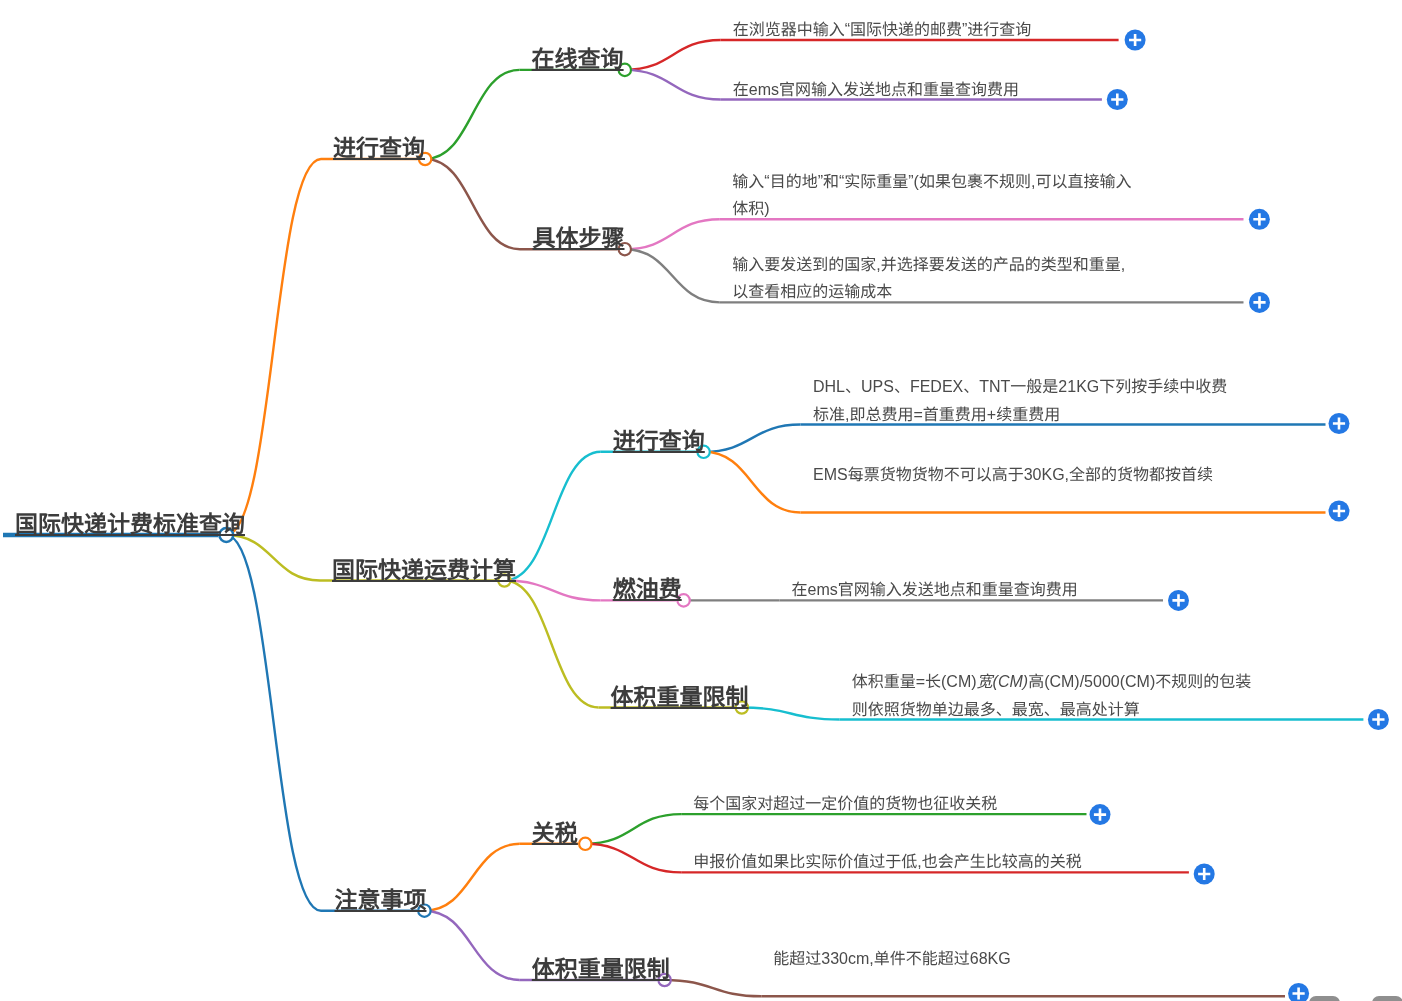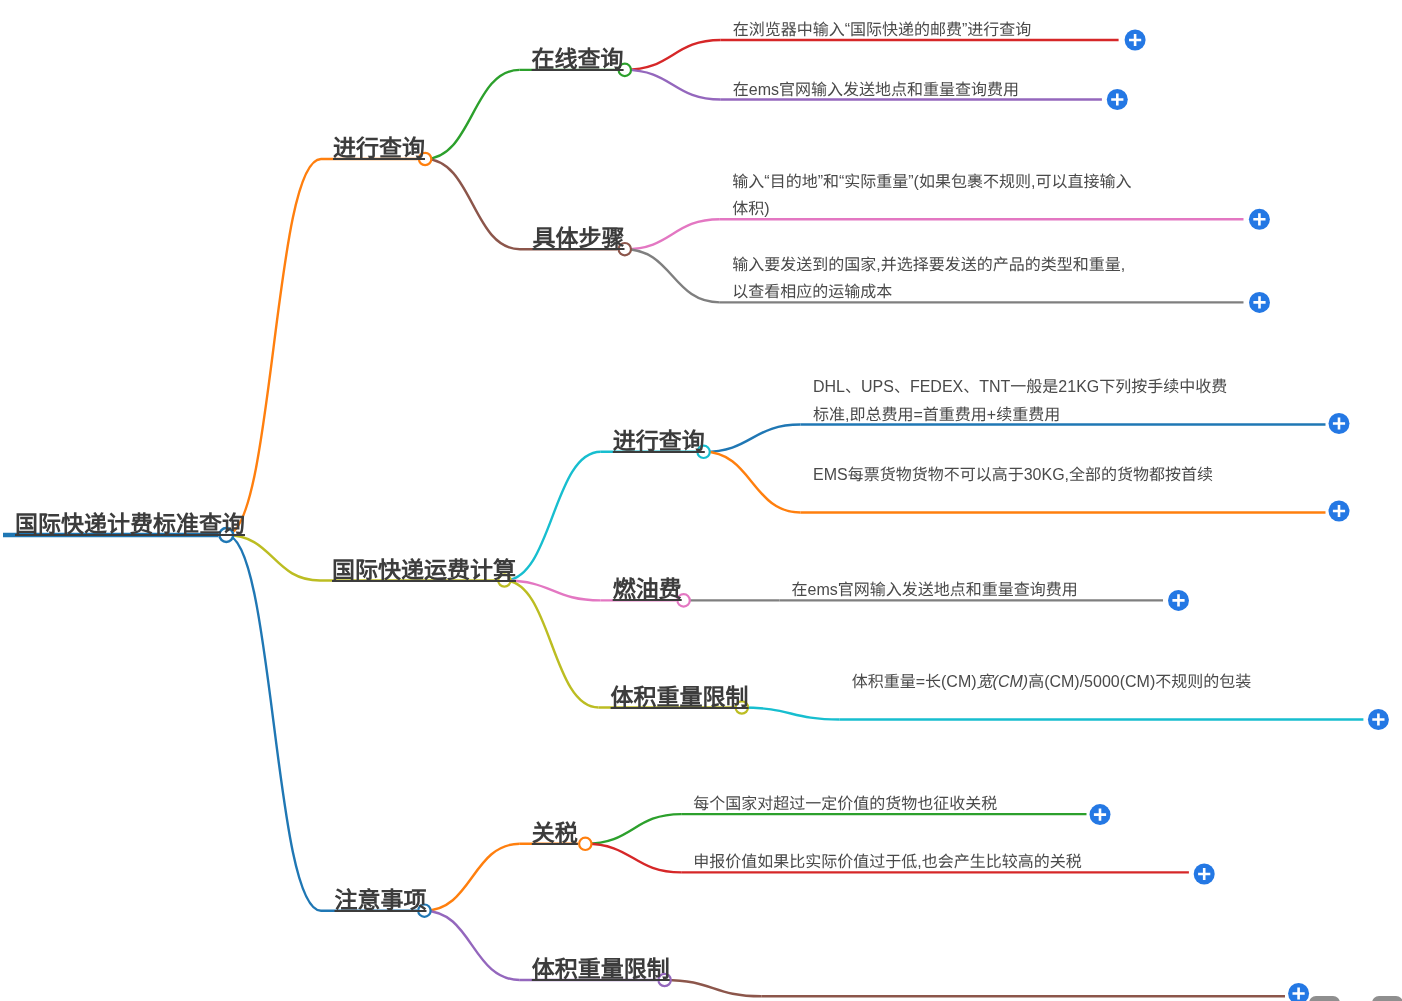--- a/index.html
+++ b/index.html
@@ -166,24 +166,26 @@
       <div class="lline"><span>标准,即总费用=首重费用+续重费用</span></div>
     </div>
   <div class="leaf" style="left:813.0px;top:461.0px">
       <div class="lline"><span>EMS每票货物货物不可以高于30KG,全部的货物都按首续</span></div>
     </div>
   <div class="leaf" style="left:791.6px;top:576.4px">
       <div class="lline"><span>在ems官网输入发送地点和重量查询费用</span></div>
     </div>
   <div class="leaf" style="left:851.7px;top:668.0px">
       <div class="lline"><span>体积重量=长(CM)</span><em>宽(CM)</em><span>高(CM)/5000(CM)不规则的包装</span></div>
+      <div class="lline"><span>则依照货物单边最多、最宽、最高处计算</span></div>
     </div>
   <div class="leaf" style="left:693.2px;top:790.1px">
       <div class="lline"><span>每个国家对超过一定价值的货物也征收关税</span></div>
     </div>
   <div class="leaf" style="left:693.2px;top:848.4px">
       <div class="lline"><span>申报价值如果比实际价值过于低,也会产生比较高的关税</span></div>
     </div>
   <div class="leaf" style="left:773.3px;top:944.8px">
+      <div class="lline"><span>能超过330cm,单件不能超过68KG</span></div>
     </div>
   <div class="toolbar-btn" style="left: 1309.3px; width: 31.2px; background: rgb(143, 143, 143);"></div>
   <div class="toolbar-btn" style="left: 1372.3px; width: 31.2px; background: rgb(143, 143, 143);"></div>
 </div>
 
 </body></html>

